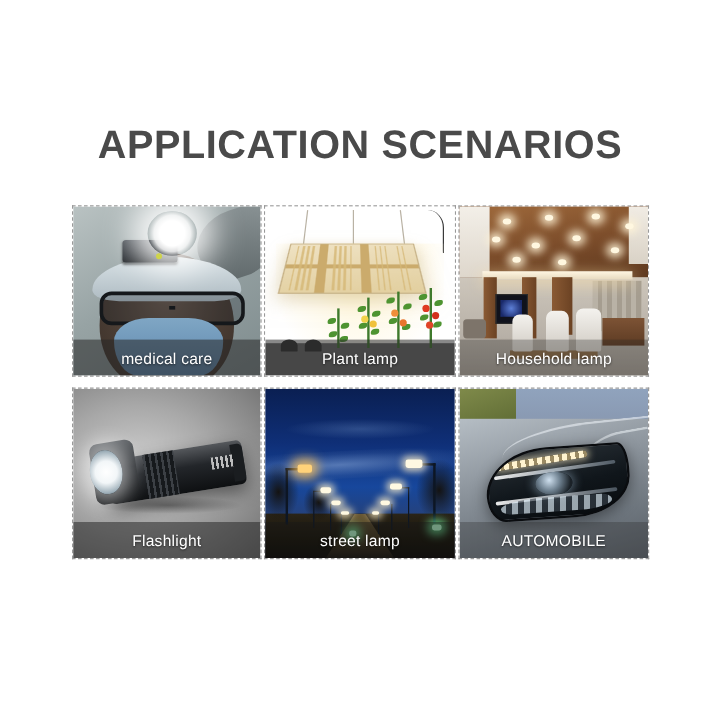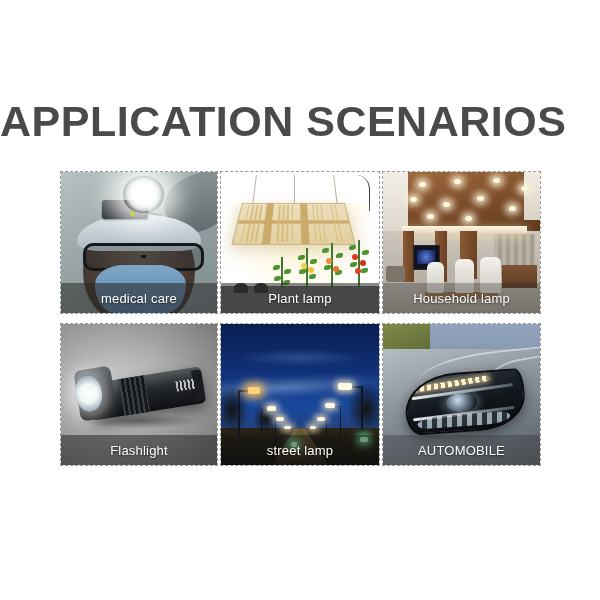--- a/index.html
+++ b/index.html
@@ -4,22 +4,22 @@
 <style>
   html,body{margin:0;padding:0;}
   body{
     width:600px;height:600px;background:#ffffff;overflow:hidden;
     font-family:"Liberation Sans","DejaVu Sans",sans-serif;
   }
   .page{position:relative;width:600px;height:600px;background:#fff;}
 
   
   .title{
-    position:absolute;left:0;top:101px;width:600px;
-    font-size:43px;font-weight:bold;letter-spacing:0.5px;color:#4a4a4a;
+    position:absolute;left:0;top:101px;width:600px;text-align:center;
+    font-size:33px;font-weight:bold;letter-spacing:0.5px;color:#4a4a4a;
     line-height:40px;white-space:nowrap;
   }
 
   
   .grid{position:absolute;left:60px;top:171px;width:481px;height:295px;}
   .row{position:absolute;left:0;width:481px;height:143px;}
   .row-1{top:0;}
   .row-2{top:152px;}
 
   .cell{

